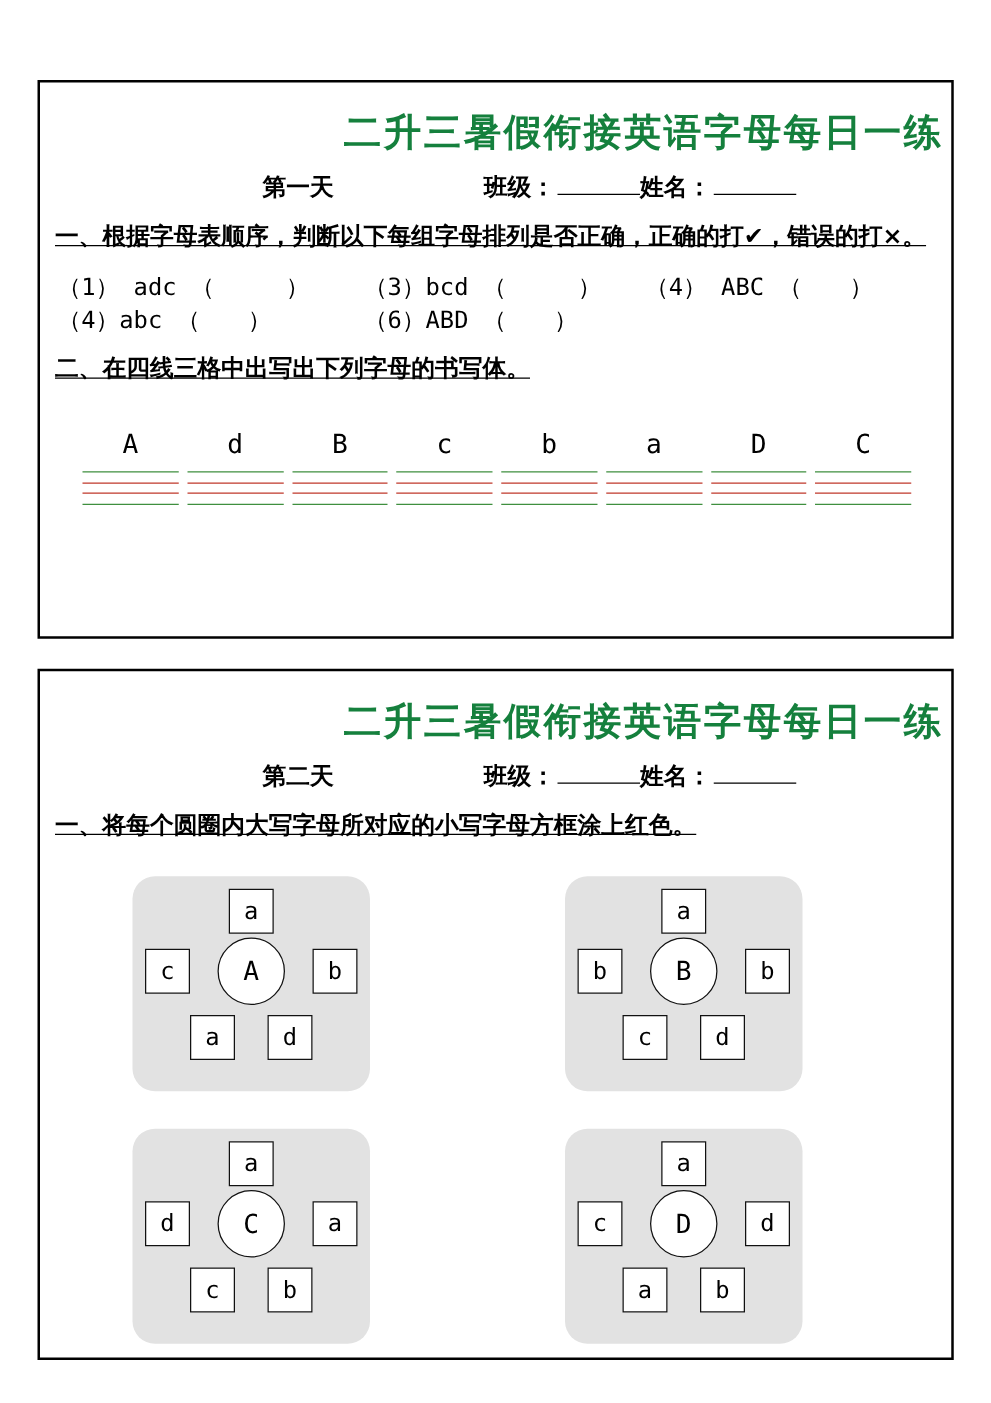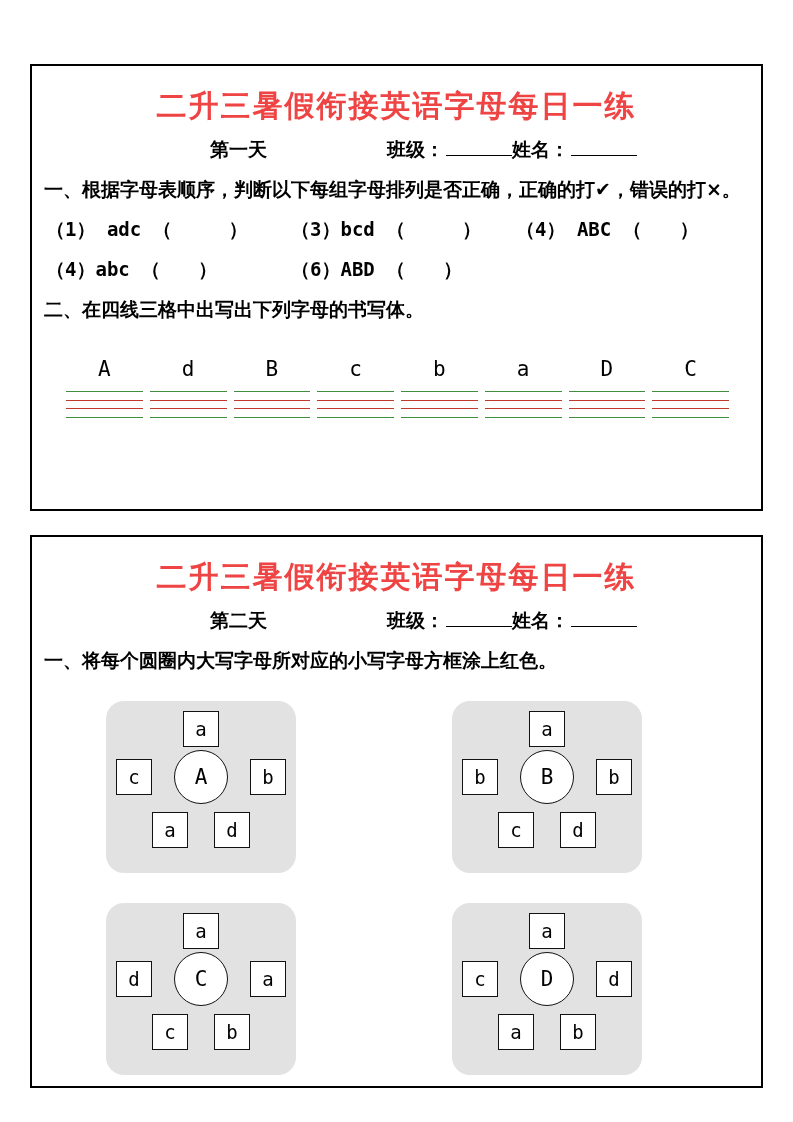--- a/index.html
+++ b/index.html
@@ -10,44 +10,45 @@
     font-family:"DejaVu Sans","Liberation Sans",sans-serif;
     color:#000;
   }
   .sheet {
     border:2px solid #000; background:#fff;
     padding:16px 6px 0; overflow:hidden;
   }
   .sheet1 { height:447px; }
   .sheet2 { height:553px; margin-top:24px; }
   .title {
-    text-align:center; color:#ef4444;
+    text-align:right; color:#15803d;
     font-size:30px; font-weight:bold;
     font-family:"DejaVu Serif","Liberation Serif",serif;
     letter-spacing:2px; margin-top:4px;
   }
   .subtitle-row {
     display:flex; align-items:flex-end;
     font-size:19px; font-weight:bold;
     margin:10px 0 12px; padding-left:172px;
   }
   .group-class { margin-left:120px; }
   .group-name  { }
   .blank {
     display:inline-block; width:66px; height:17px;
     border-bottom:1.5px solid #000; margin-left:2px;
   }
   .instruction {
     font-size:19px; font-weight:bold; line-height:1.55;
     padding:0 6px;
+    text-decoration:underline;
   }
   .items-grid {
     display:grid; grid-template-columns:245px 225px auto;
-    row-gap:14px; margin:13px 0 12px 8px;
-    font-size:19px; font-weight:700;
+    row-gap:0; margin:13px 0 12px 8px;
+    font-size:19px; font-weight:400;
     font-family:"DejaVu Sans Mono","Liberation Mono",monospace;
     white-space:nowrap;
   }
   .copy-area { margin:32px 26px 0 28px; }
   .letters-row { display:flex; gap:7px; }
   .copy-col { flex:1; display:flex; flex-direction:column; align-items:center; }
   .copy-letter {
     font-family:"DejaVu Sans Mono","Liberation Mono",monospace;
     font-size:21px; margin-bottom:10px;
   }

